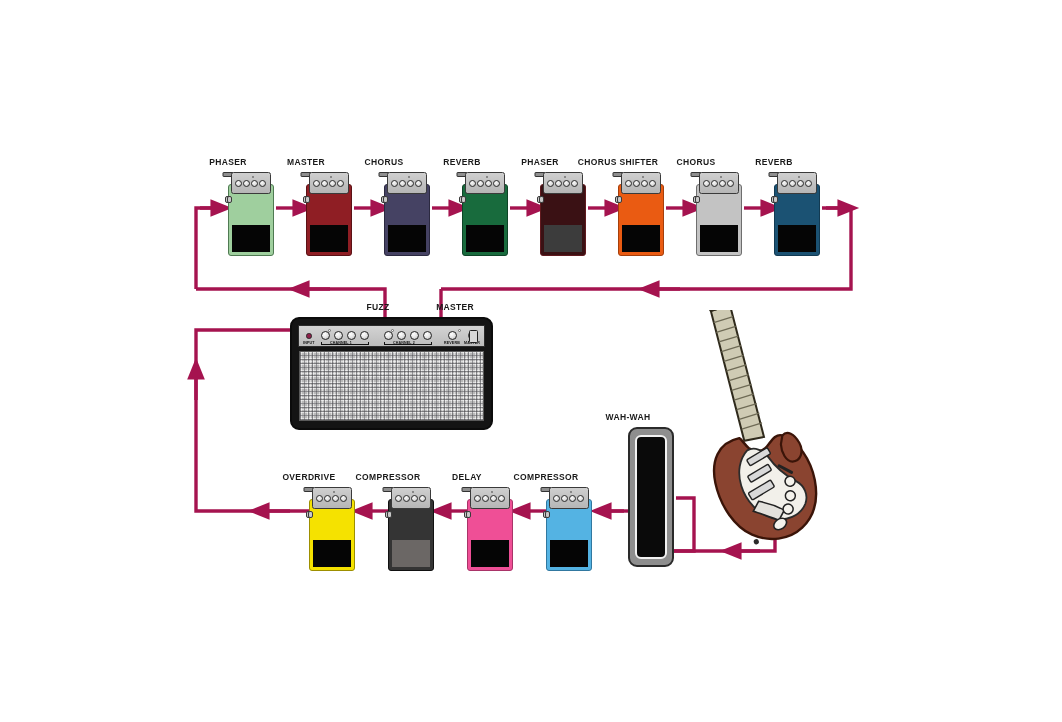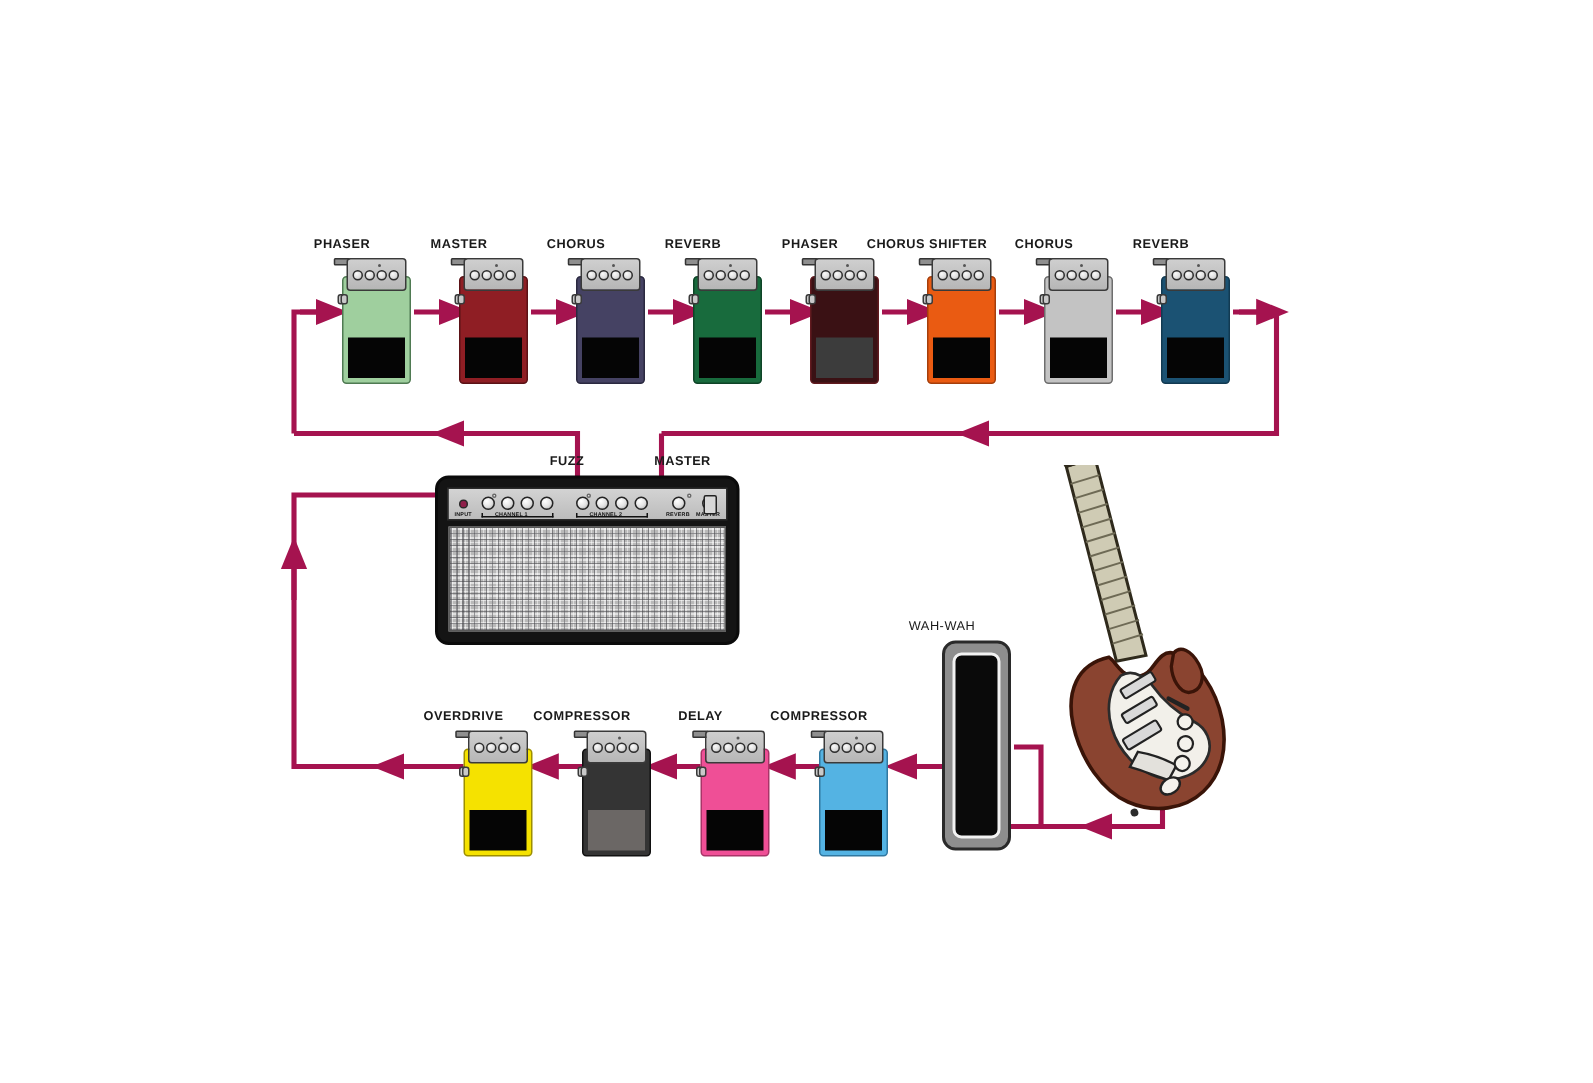--- a/index.html
+++ b/index.html
@@ -58,21 +58,21 @@
   .pedal .footnub{
     position:absolute;left:50%;transform:translateX(-50%);bottom:-5px;
     width:11px;height:5px;background:#8f8f8f;border:1.2px solid #333;
     border-radius:1px;box-sizing:border-box;
   }
 
   
   #wah{position:absolute;z-index:3;}
   #wah .wlabel{
     position:absolute;left:50%;transform:translateX(-50%);top:-15px;
-    white-space:nowrap;font-size:8.5px;letter-spacing:.35px;color:#1a1a1a;font-weight:400;
+    white-space:nowrap;font-size:8.5px;letter-spacing:.35px;color:#1a1a1a;font-weight:700;
   }
   #wah .shell{
     position:absolute;left:0;top:0;width:46px;height:140px;
     background:#8e8e8e;border:2px solid #2a2a2a;border-radius:9px;box-sizing:border-box;
   }
   #wah .treadle{
     position:absolute;left:5px;top:6px;right:5px;bottom:6px;
     background:#0a0a0a;border:2px solid #f2f2f2;border-radius:6px;box-sizing:border-box;
   }
 

